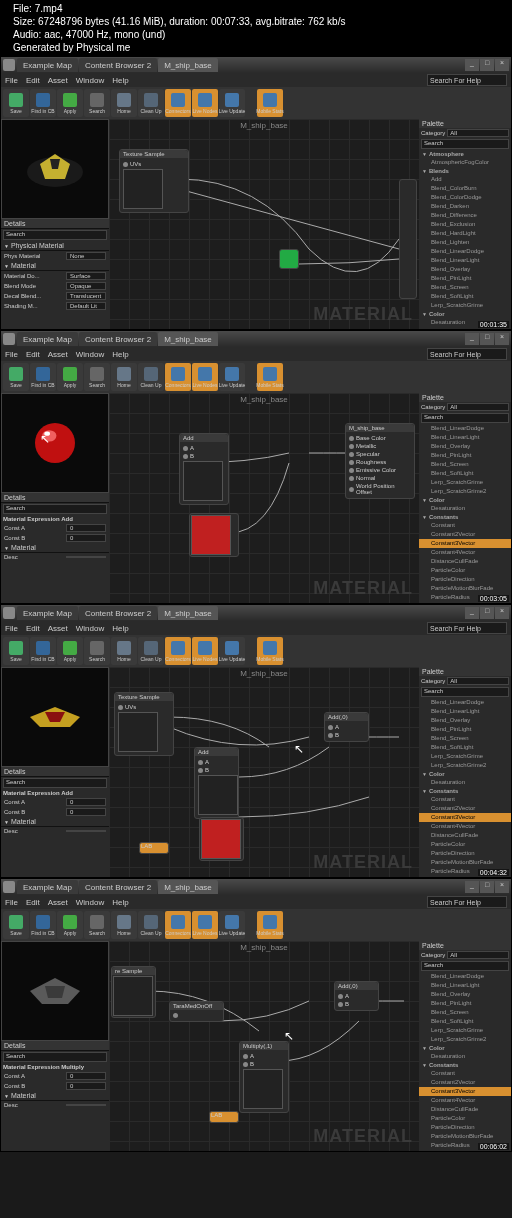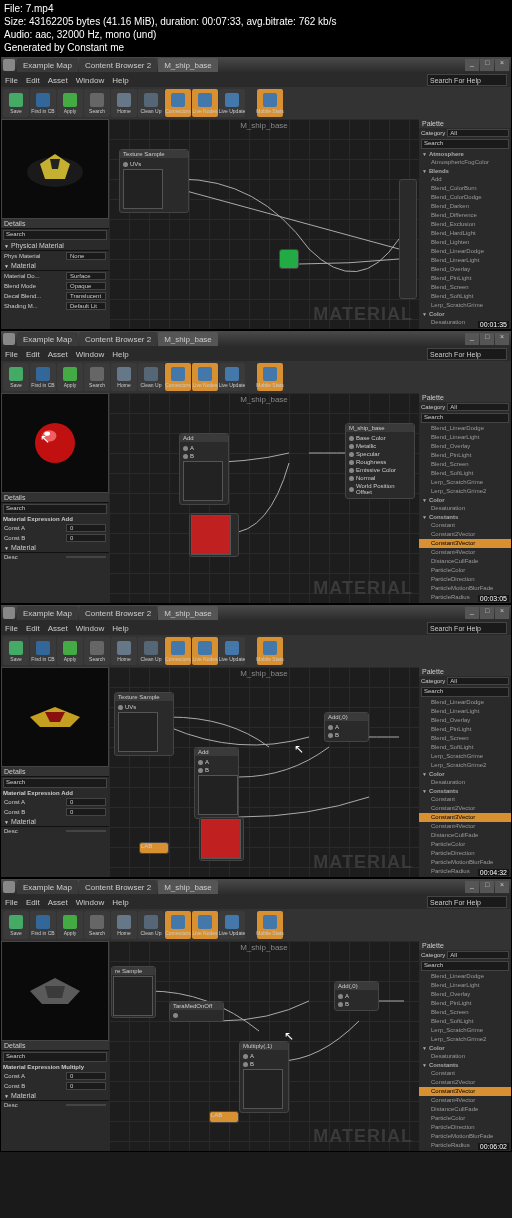--- a/index.html
+++ b/index.html
@@ -1,17 +1,17 @@
 <!DOCTYPE html>
 <html><head>
 <meta charset="utf-8">
 <style>
 *{margin:0;padding:0;box-sizing:border-box;font-family:Arial,sans-serif;}
 body{background:#1a1a1a;color:#ccc;width:512px;}
-.file-info{background:#000;color:#fff;padding:2px 4px;font-size:10px;line-height:13px;}
+.file-info{background:#000;color:#fff;padding:2px 13px;font-size:10px;line-height:13px;}
 .panel{border:1px solid #000;position:relative;background:#6d28d9;}
 .titlebar{background:linear-gradient(#4a4a4a,#2a2a2a);height:16px;display:flex;align-items:center;padding:0 2px;}
 .titlebar .ue-logo{width:12px;height:12px;background:#888;border-radius:2px;margin-right:2px;}
 .tab{background:#3a3a3a;padding:1px 6px;font-size:8px;margin-right:1px;border-radius:2px 2px 0 0;height:14px;display:flex;align-items:center;}
 .tab.active{background:#555;}
 .win-controls{margin-left:auto;display:flex;gap:1px;}
 .win-btn{width:14px;height:12px;background:#555;font-size:7px;text-align:center;}
 .menubar{background:#2a2a2a;height:14px;display:flex;align-items:center;padding:0 4px;gap:8px;font-size:8px;}
 .search-box{margin-left:auto;background:#1a1a1a;border:1px solid #444;height:12px;width:80px;font-size:7px;padding:0 2px;display:flex;align-items:center;}
 .toolbar{background:#333;height:32px;display:flex;align-items:center;padding:0 2px;gap:1px;}
@@ -54,23 +54,23 @@
 .pal-item.hi{background:#d89030;color:#000;}
 .timestamp{position:absolute;bottom:1px;right:2px;font-size:7px;color:#fff;background:rgba(0,0,0,0.5);padding:0 2px;}
 .watermark-txt{position:absolute;top:50%;left:50%;transform:translate(-50%,-50%);font-size:22px;font-weight:bold;color:#e6d030;font-family:'Times New Roman',serif;pointer-events:none;}
 .svg-wire{position:absolute;top:0;left:0;width:100%;height:100%;pointer-events:none;}
 </style>
 </head>
 <body>
 
 <div class="file-info">
   <div>File: 7.mp4</div>
-  <div>Size: 43162205 bytes (41.16 MiB), duration: 00:07:33, avg.bitrate: 762 kb/s</div>
-  <div>Audio: aac, 32000 Hz, mono (und)</div>
-  <div>Generated by Constant me</div>
+  <div>Size: 67248796 bytes (41.16 MiB), duration: 00:07:33, avg.bitrate: 762 kb/s</div>
+  <div>Audio: aac, 47000 Hz, mono (und)</div>
+  <div>Generated by Physical me</div>
 </div>
 
 <div class="panel">
   <div class="titlebar">
     <div class="ue-logo"></div>
     <div class="tab">
         <span>Example Map</span>
       </div>
     <div class="tab">
         <span>Content Browser 2</span>

